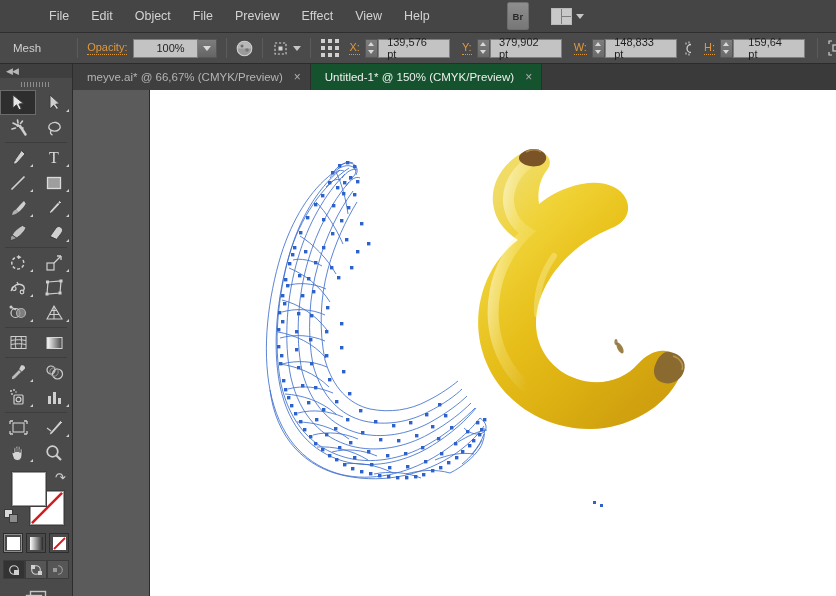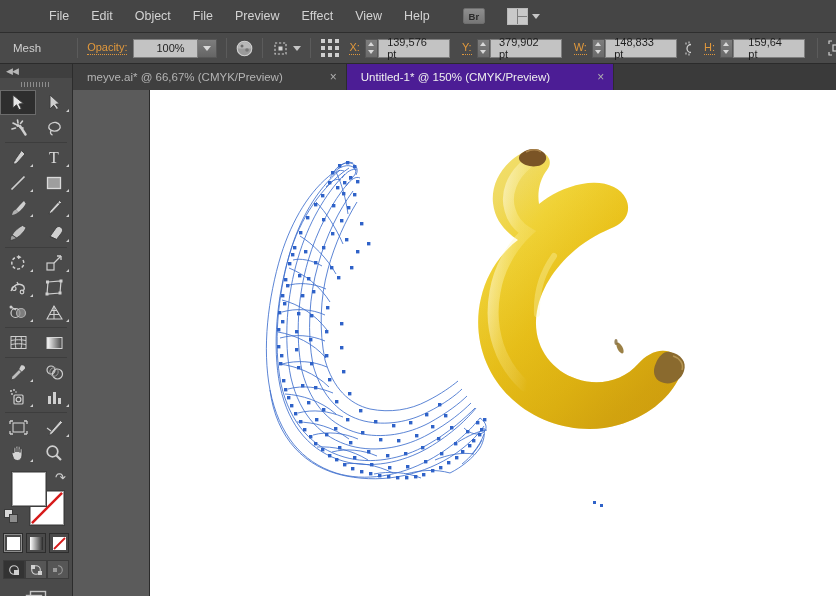--- a/index.html
+++ b/index.html
@@ -24,24 +24,24 @@
     color: #e8a33d; font-size: 19px; font-weight: bold;
     letter-spacing: -0.5px;
     margin-top: 48px;
   }
   .menu-item {
     padding: 0 11px; height: 33px; line-height: 33px;
     color: #d3d3d3; font-size: 12.5px; white-space: nowrap;
   }
   .menubar-right { display: flex; align-items: center; margin-left: 22px; }
   .br-btn {
-    width: 22px; height: 16px; border: 1px solid #6e6e6e;
+    width: 22px; height: 28px; border: 1px solid #6e6e6e;
     background: linear-gradient(#8e8e8e, #777);
     border-radius: 2px; color: #2a2a2a; font-size: 9.5px;
-    font-weight: bold; display: flex; align-items: center; justify-content: center;
+    font-weight: bold; display: flex; align-items: center; justify-content: center; margin-left: 44px;
   }
   .arrange-btn { display: flex; align-items: center; margin-left: 22px; }
   .arrange-ico {
     width: 21px; height: 17px; border: 1px solid #b9b9b9;
     background: #c9c9c9; position: relative;
   }
   .arrange-ico:before {
     content: ""; position: absolute; left: 9px; top: 0; width: 1px;
     height: 15px; background: #7d7d7d;
   }
@@ -104,23 +104,22 @@
   
   .tabbar {
     position: absolute; left: 0; top: 64px; width: 836px; height: 26px;
     background: #3a3a3a; display: flex; align-items: flex-end;
   }
   .tab {
     height: 26px; display: flex; align-items: center;
     padding: 0 9px 0 14px; font-size: 11.5px;
     color: #b4b4b4; background: #3f3f3f;
     border-right: 1px solid #2c2c2c;
-    gap: 36px;
-  }
-  .tab.active { background: #4c1d95; color: #efefef; }
+  }
+  .tab.active { background: #14532d; color: #efefef; }
   .tab-close { margin-left: 11px; font-size: 12px; color: #b0b0b0;
                line-height: 1; }
   .tabbar-spacer { flex: 1; height: 26px; background: #3a3a3a; }
 
   
   .toolbar {
     position: absolute; left: 0; top: 64px; width: 73px; height: 532px;
     background: #4a4a4a; border-right: 1px solid #2c2c2c;
   }
   .tb-head {

